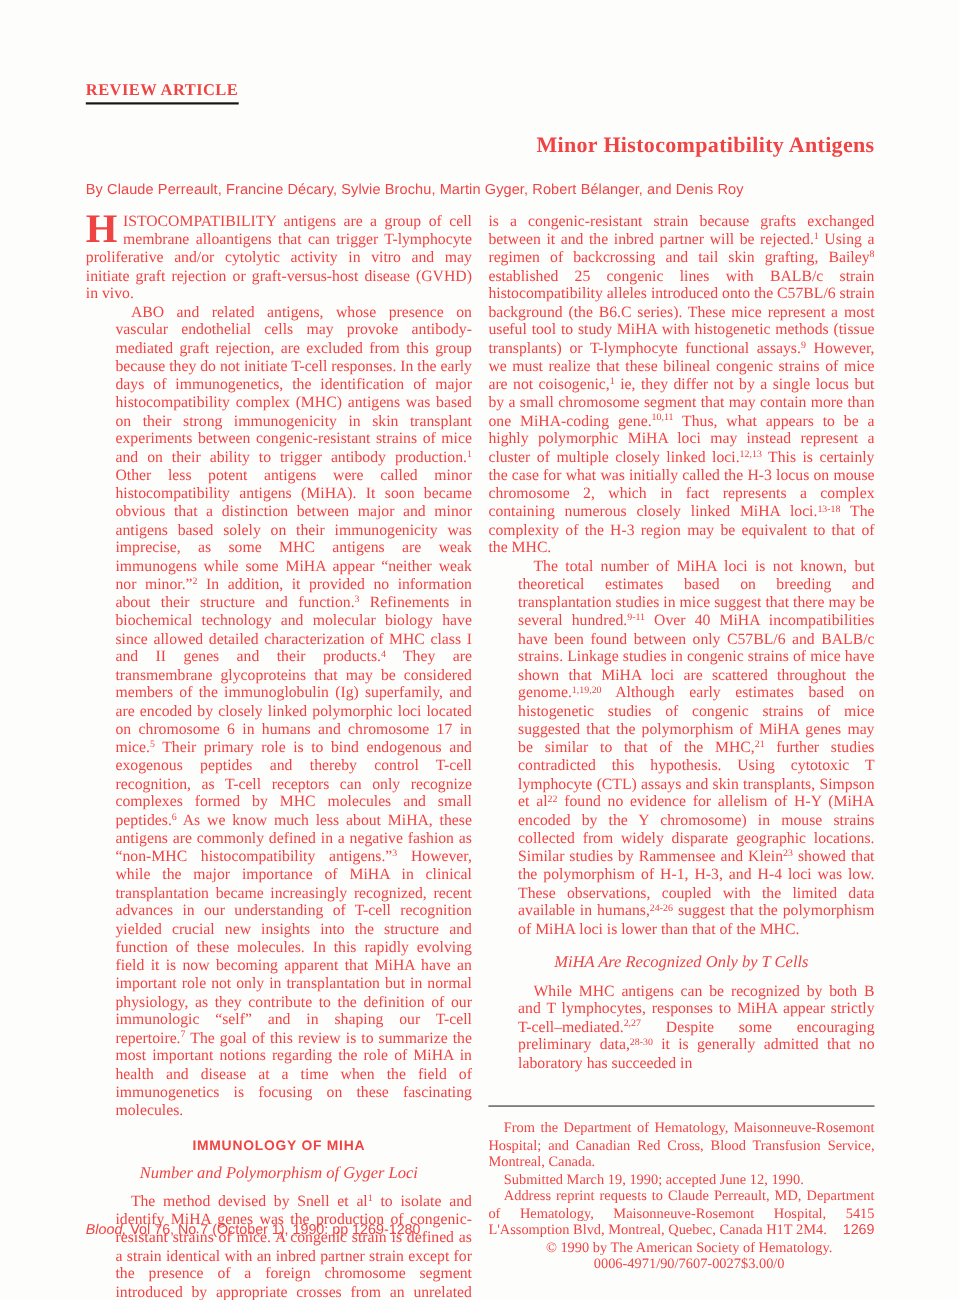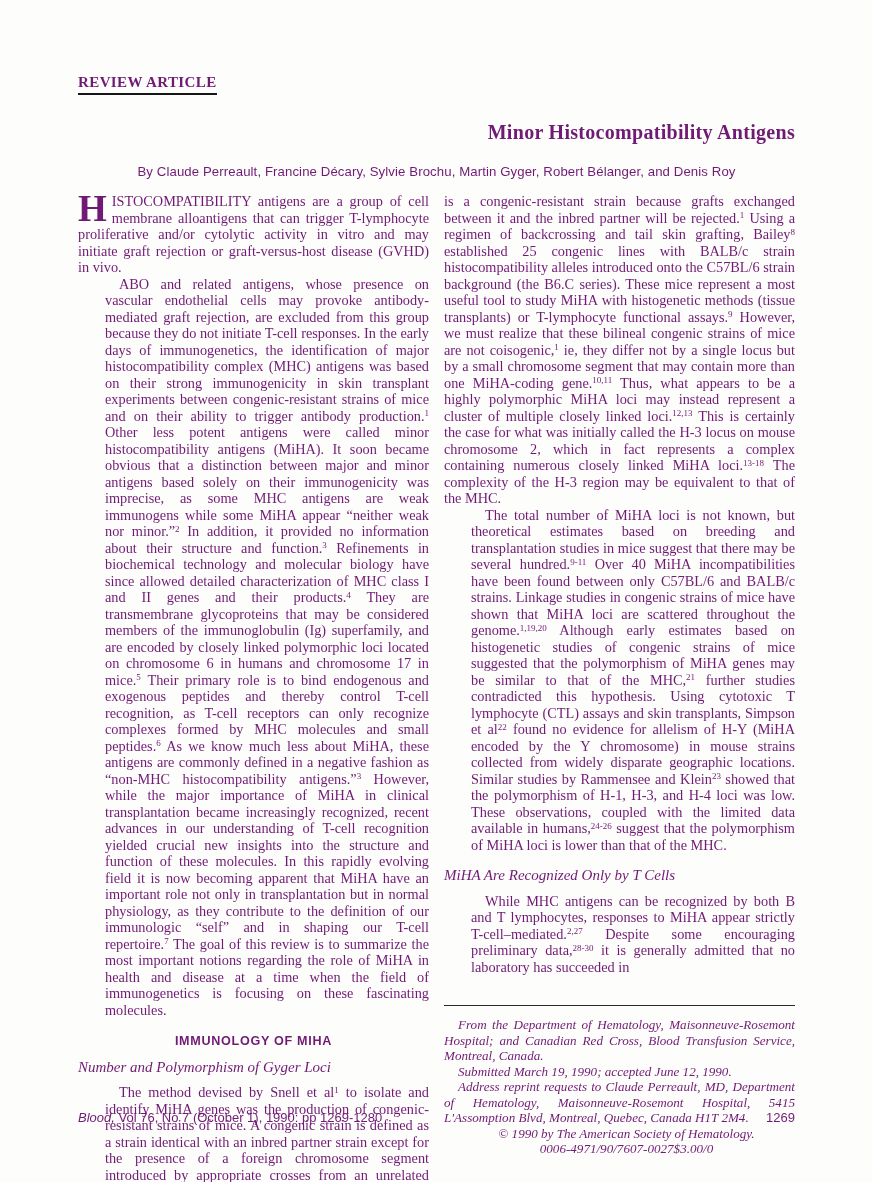--- a/index.html
+++ b/index.html
@@ -2,21 +2,21 @@
 <html><head>
 <meta charset="utf-8">
 <style>
   html, body { margin: 0; padding: 0; background: #e8e8e8; }
   .page {
     position: relative;
     width: 872px;
     height: 1182px;
     margin: 0 auto;
     background: #fdfdfb;
-    color: #701a75;
+    color: #ef4444;
     font-family: "Liberation Serif", serif;
     overflow: hidden;
   }
   
   .header { padding: 73px 77px 0 78px; }
   .kicker {
     display: inline-block;
     font-size: 15px;
     font-weight: bold;
     letter-spacing: 0.4px;
@@ -25,21 +25,21 @@
   }
   .title {
     margin: 26px 0 0 0;
     text-align: right;
     font-size: 20px;
     font-weight: bold;
     letter-spacing: 0.3px;
   }
   .byline {
     margin-top: 20px;
-    text-align: center;
+    text-align: left;
     font-family: "Liberation Sans", sans-serif;
     font-size: 13.2px;
     letter-spacing: 0.1px;
   }
   
   .columns {
     display: flex;
     gap: 15px;
     padding: 14px 77px 0 78px;
   }
@@ -63,36 +63,35 @@
   .sec {
     margin: 15px 0 9px 0;
     text-align: center;
     font-family: "Liberation Sans", sans-serif;
     font-size: 12.6px;
     font-weight: 700;
     letter-spacing: 0.7px;
   }
   .subsec {
     margin: 2px 0 9px 0;
-    text-align: left;
+    text-align: center;
     font-size: 15px;
     font-weight: 400;
     font-style: italic;
   }
   .subsec-right { margin-top: 14px; }
   
   .fnrule {
     border: 0;
     border-top: 1.6px solid #2a2a2a;
     margin: 30px 0 11px 0;
   }
   .footnote {
     font-size: 13.1px;
     line-height: 15.5px;
-    font-style: italic;
     text-align: justify;
   }
   .footnote p { margin: 0; text-indent: 14px; }
   .footnote p.loose { text-align: center; }
   
   .footer {
     position: absolute;
     left: 78px;
     right: 77px;
     top: 1110px;

